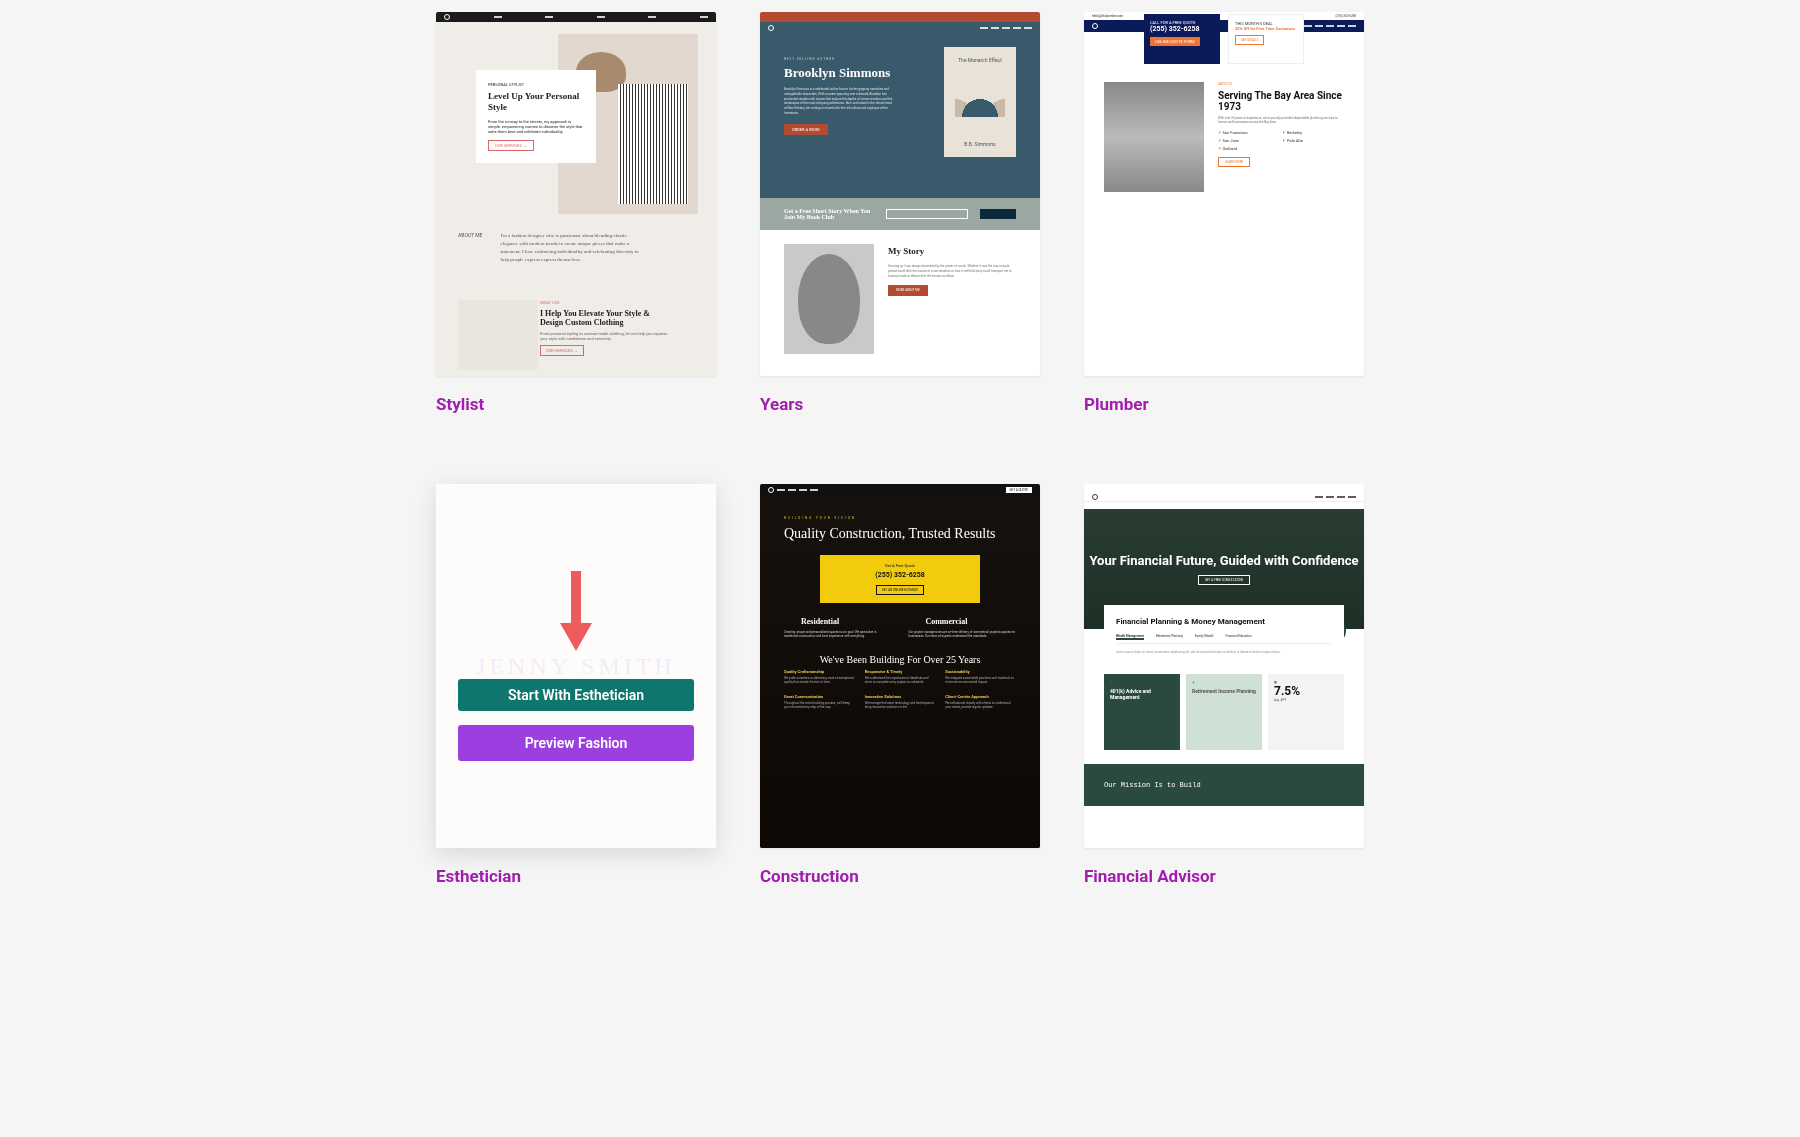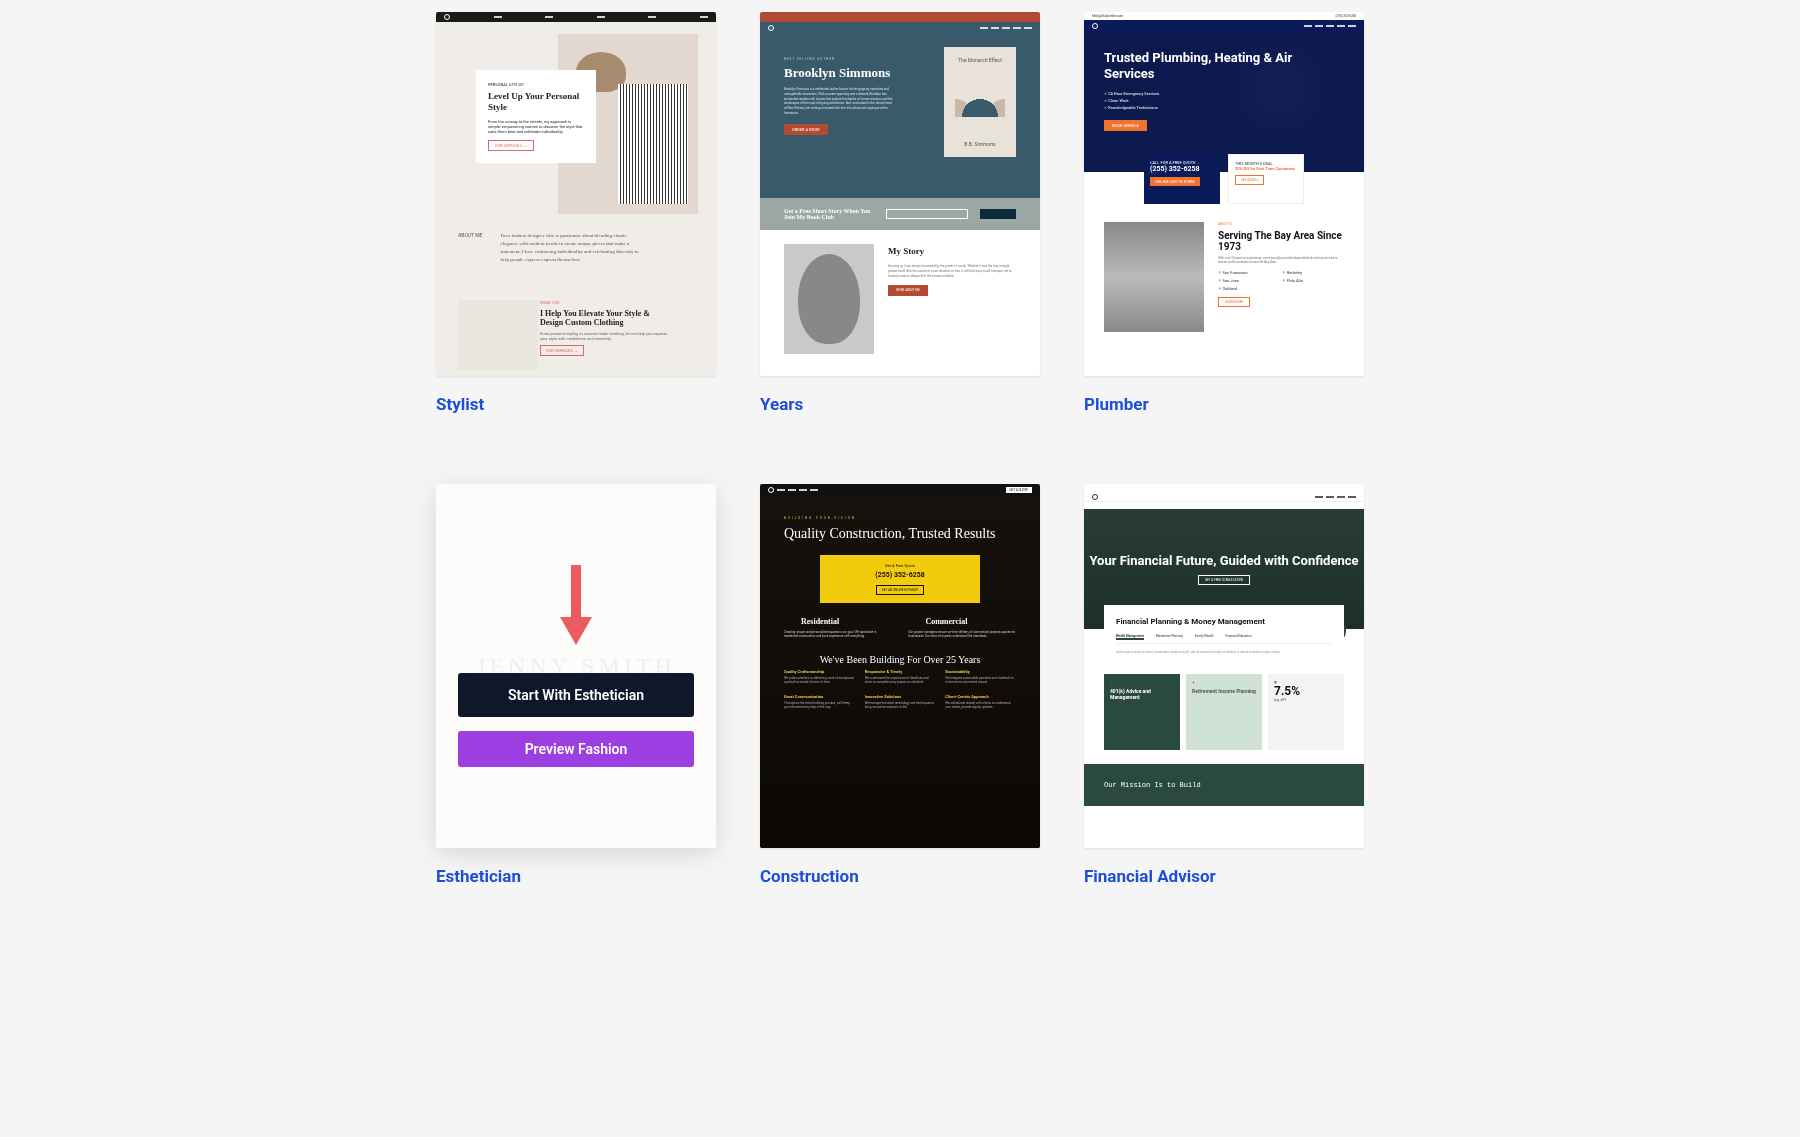--- a/index.html
+++ b/index.html
@@ -23,21 +23,21 @@
     background: #fff;
     box-shadow: 0 1px 2px rgba(0,0,0,.08);
     position: relative;
     overflow: hidden;
     border-radius: 2px;
   }
   .caption {
     margin-top: 18px;
     font-size: 17px;
     font-weight: 700;
-    color: #1d4ed8;
+    color: #a21caf;
   }
 
   
   .nav-dark { background:#1b1b1b; height:10px; display:flex; align-items:center; justify-content:space-between; padding:0 8px; }
   .nav-brick{ background:#b24b32; height:10px; }
   .nav-sub  { background:#0b1b38; height:11px; display:flex; align-items:center; justify-content:flex-end; gap:3px; padding:0 8px; }
   .logo-dot { width:6px; height:6px; border:1px solid #fff; border-radius:50%; }
   .tiny-link{ width:8px; height:2px; background:#fff; opacity:.8; }
   .tiny-link.dk{ background:#333; }
 
@@ -101,21 +101,21 @@
   .pl-grid span::before{content:"📍 ";font-size:3px;}
   .pl-srv .cta{border:1px solid #f0742d;color:#f0742d;display:inline-block;padding:2px 6px;font-size:3px;}
 
   
   .est-body{position:relative;height:100%;background:#fdfcfb;}
   .est-ghost{position:absolute;inset:0;opacity:.1;display:flex;align-items:center;justify-content:center;font-size:24px;letter-spacing:4px;color:#8b5cf6;font-family:Georgia,serif;}
   .est-overlay{position:absolute;inset:0;display:flex;flex-direction:column;align-items:center;justify-content:center;gap:14px;padding:0 22px;}
   .arrow-down{width:32px;height:90px;position:relative;margin-bottom:4px;}
   .arrow-down .shaft{position:absolute;left:11px;top:0;width:10px;height:60px;background:#ec5c5c;}
   .arrow-down .head{position:absolute;left:0;top:52px;width:0;height:0;border-left:16px solid transparent;border-right:16px solid transparent;border-top:28px solid #ec5c5c;}
-  .btn-start{width:100%;background:#0f172a;color:#fff;font-size:14px;font-weight:600;text-align:center;padding:14px 0;border-radius:3px;cursor:pointer;}
+  .btn-start{width:100%;background:#0f766e;color:#fff;font-size:14px;font-weight:600;text-align:center;padding:8px 0;border-radius:3px;cursor:pointer;}
   .btn-preview{width:100%;background:#9b3fe0;color:#fff;font-size:14px;font-weight:600;text-align:center;padding:10px 0;border-radius:3px;cursor:pointer;}
 
   
   .co-nav{background:#111;height:12px;display:flex;align-items:center;padding:0 8px;gap:3px;}
   .co-nav .q{margin-left:auto;background:#fff;color:#111;font-size:3px;padding:1px 4px;}
   .co-body{background:linear-gradient(rgba(0,0,0,.7),rgba(0,0,0,.7)),linear-gradient(#4a3a2a,#2a1a0a);height:calc(100% - 12px);color:#fff;padding:20px 24px 0;text-align:center;}
   .co-kick{font-size:3px;letter-spacing:2px;color:#e5c84a;margin-bottom:6px;text-align:left;}
   .co-body h3{font-size:14px;font-weight:400;font-family:Georgia,serif;text-align:left;line-height:1.2;}
   .co-quote{background:#f2cc0c;color:#111;width:160px;margin:12px auto 14px;padding:8px;font-size:4px;}
   .co-quote b{font-size:7px;display:block;margin:3px 0;}
@@ -240,27 +240,20 @@
         <span>(255) 352-6258</span>
       </div>
       <div class="pl-nav">
         <span class="logo-dot" style="margin-right:auto"></span>
         <span class="tiny-link"></span>
           <span class="tiny-link"></span>
           <span class="tiny-link"></span>
           <span class="tiny-link"></span>
           <span class="tiny-link"></span>
       </div>
-      <div class="pl-hero">
-        <h3>Trusted Plumbing, Heating &amp; Air Services</h3>
-        <div class="chk">24 Hour Emergency Services</div>
-        <div class="chk">Clean Work</div>
-        <div class="chk">Knowledgeable Technicians</div>
-        <span class="cta">BOOK SERVICE</span>
-      </div>
       <div class="pl-cards">
         <div class="c c1">
           <div>CALL FOR A FREE QUOTE</div>
           <b>(255) 352-6258</b>
           <span class="btn">ONLINE QUOTE FORM</span>
         </div>
         <div class="c c2">
           <div>THIS MONTH'S DEAL</div>
           <b>25% Off for First Time Customers</b>
           <span class="btn">SEE DETAILS</span>

